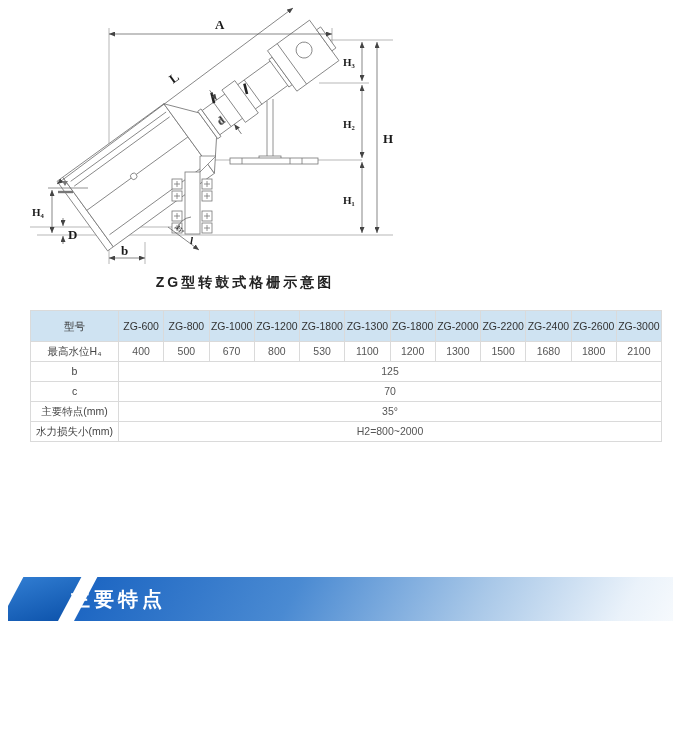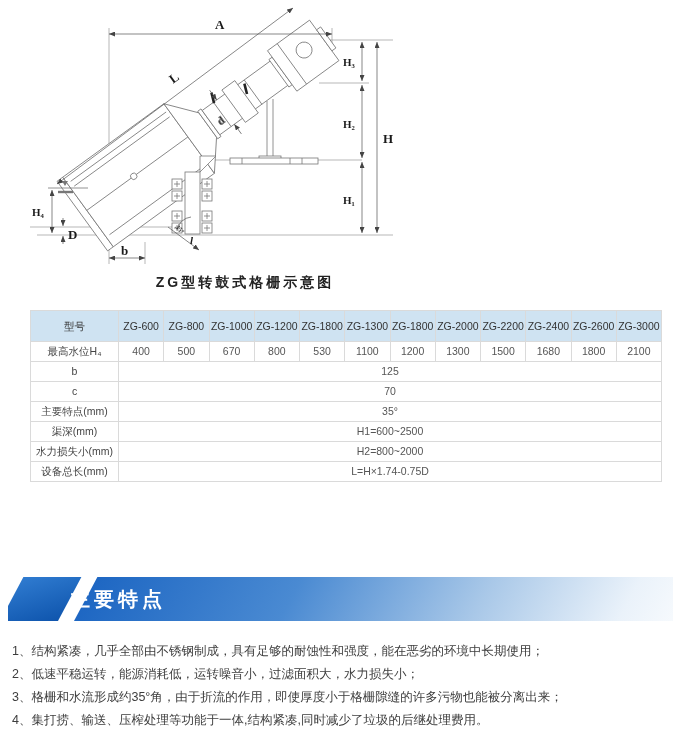--- a/index.html
+++ b/index.html
@@ -212,40 +212,26 @@
         </tr>
         <tr>
           <td class="row-label">c</td>
           <td colspan="12">70</td>
         </tr>
         <tr>
           <td class="row-label">主要特点(mm)</td>
           <td colspan="12">35°</td>
         </tr>
         <tr>
-          <td class="row-label">渠深(mm)</td>
-          <td colspan="12">H1=600~2500</td>
-        </tr>
-        <tr>
           <td class="row-label">水力损失小(mm)</td>
           <td colspan="12">H2=800~2000</td>
-        </tr>
-        <tr>
-          <td class="row-label">设备总长(mm)</td>
-          <td colspan="12">L=H×1.74-0.75D</td>
         </tr>
       </tbody>
   </table>
 
   <div class="banner">
     <div class="banner-bar"></div>
     <div class="banner-block"></div>
     <div class="banner-title">主要特点</div>
   </div>
 
-  <div class="features" id="features-list">
-      <div class="feature-item">1、结构紧凑，几乎全部由不锈钢制成，具有足够的耐蚀性和强度，能在恶劣的环境中长期使用；</div>
-      <div class="feature-item">2、低速平稳运转，能源消耗低，运转噪音小，过滤面积大，水力损失小；</div>
-      <div class="feature-item">3、格栅和水流形成约35°角，由于折流的作用，即使厚度小于格栅隙缝的许多污物也能被分离出来；</div>
-      <div class="feature-item">4、集打捞、输送、压榨处理等功能于一体,结构紧凑,同时减少了垃圾的后继处理费用。</div>
-    </div>
 
 </div>
 
 </body></html>

